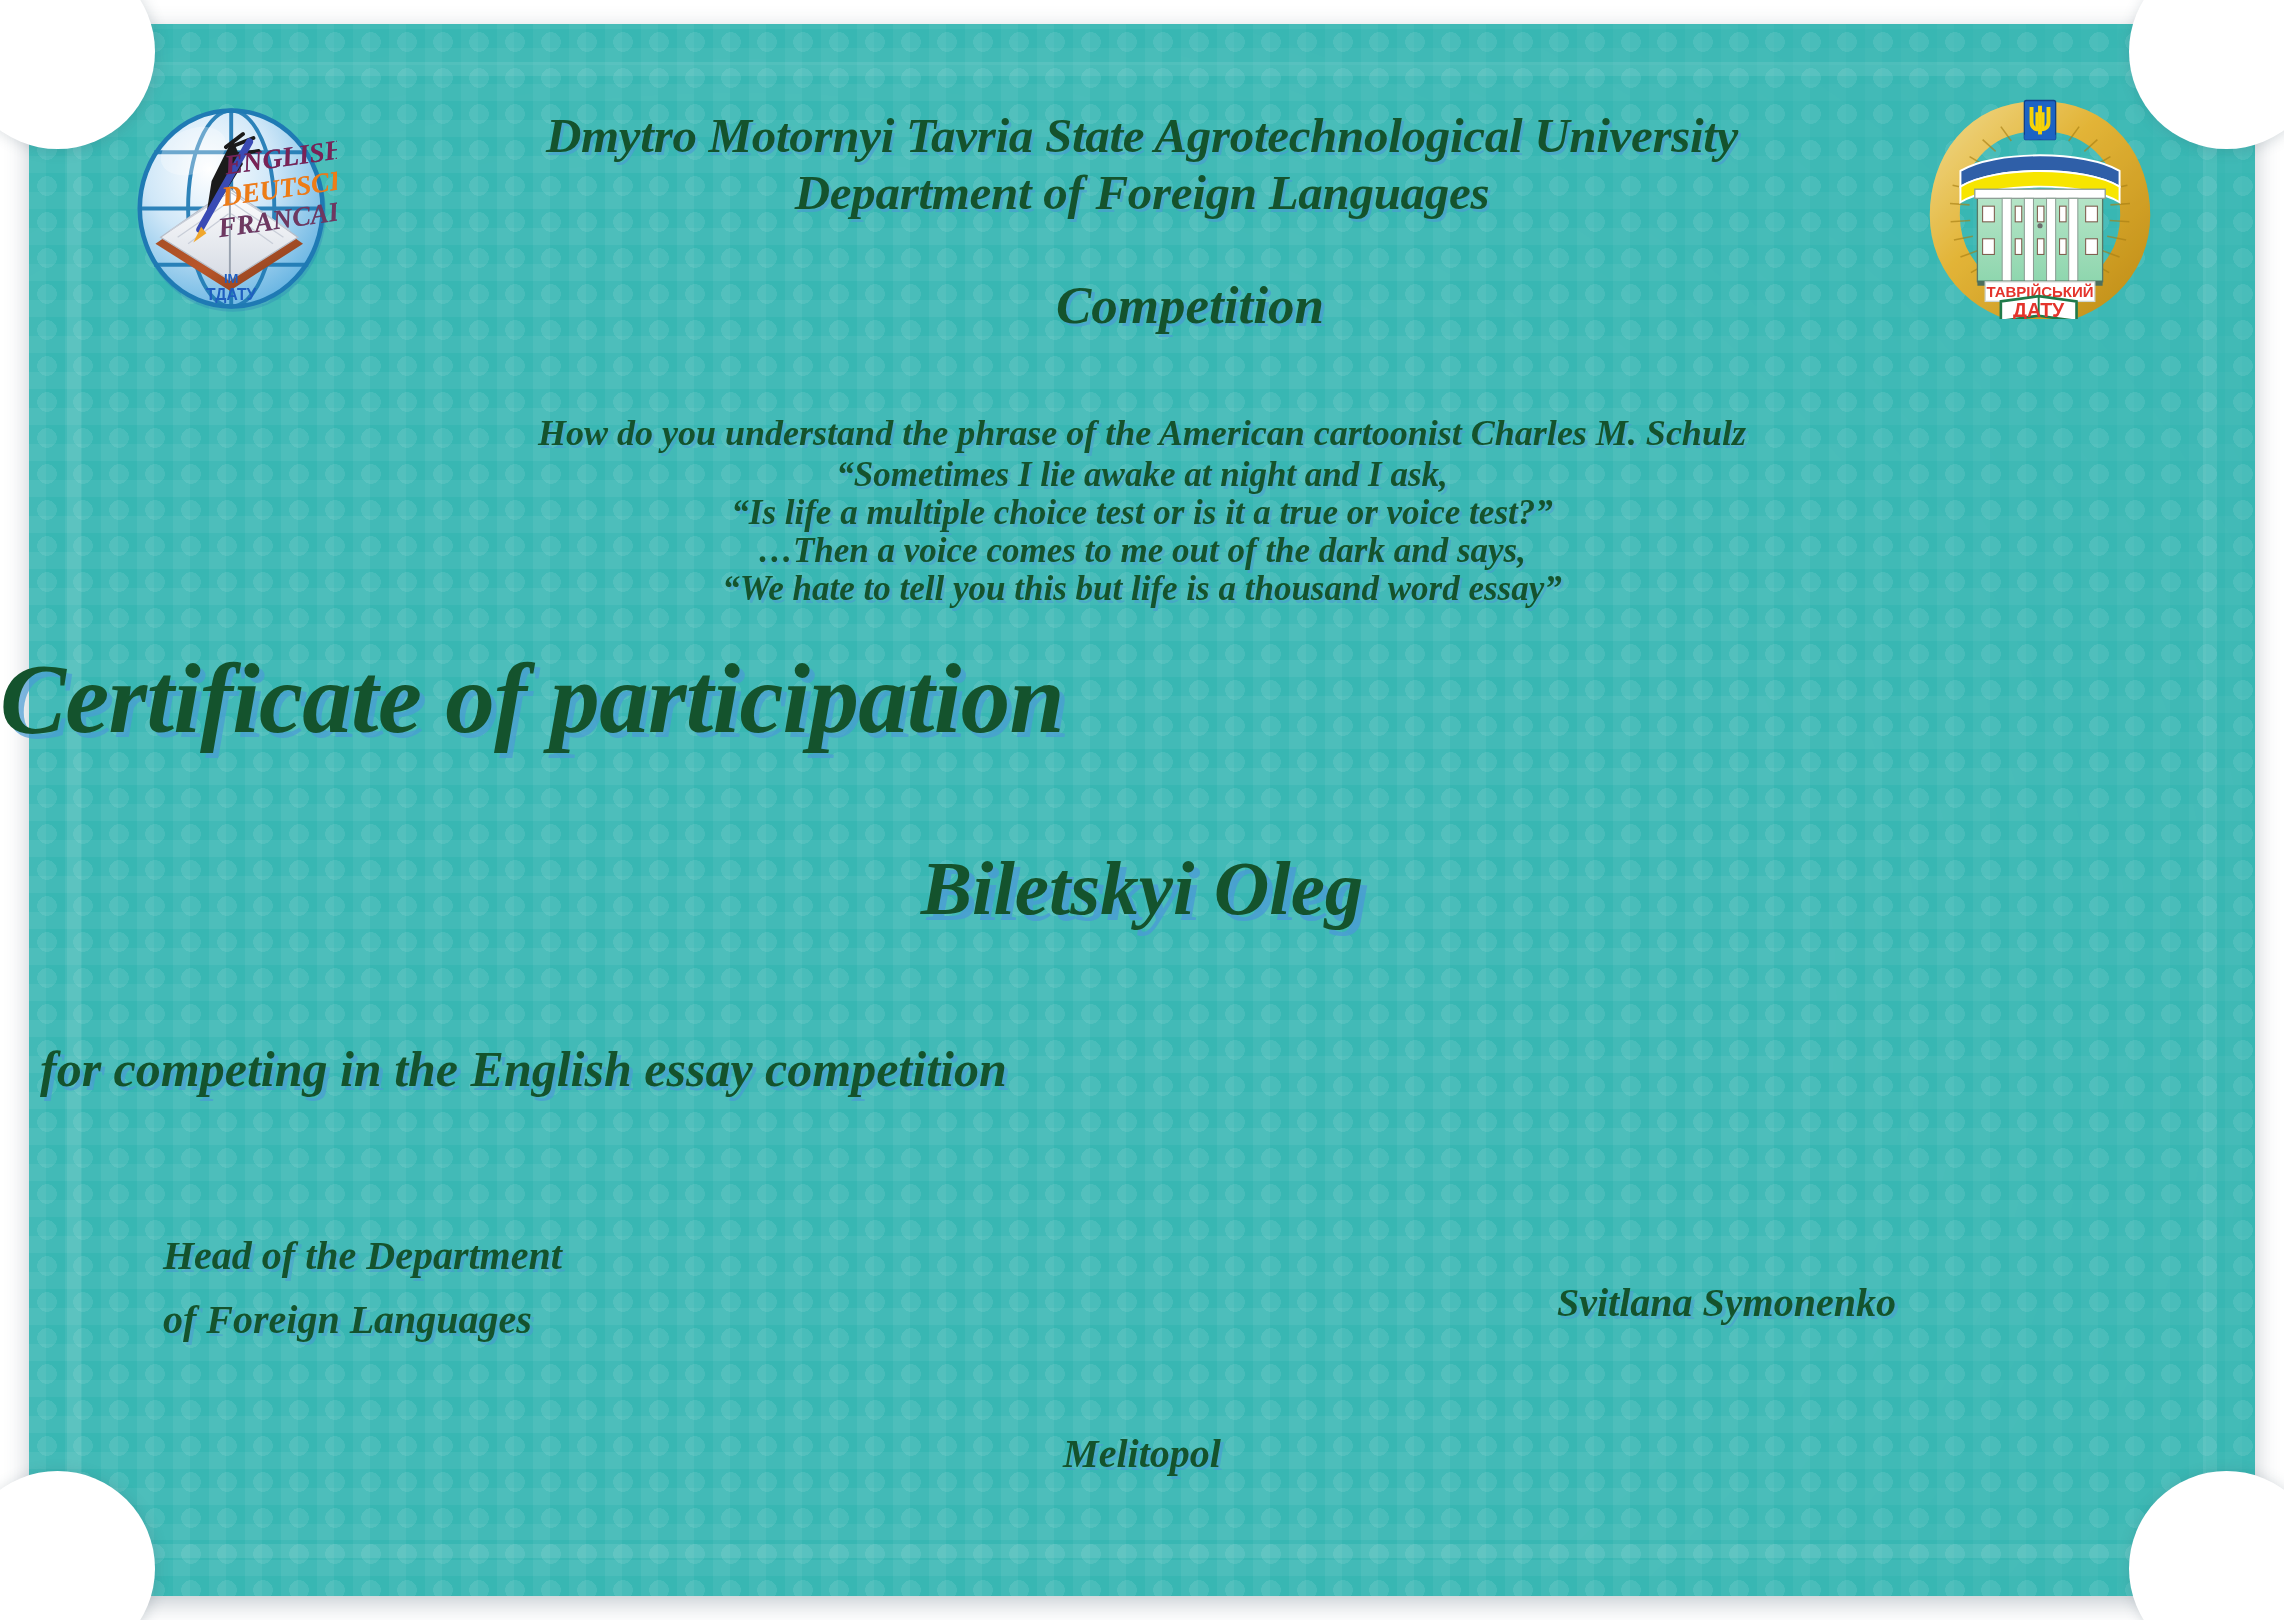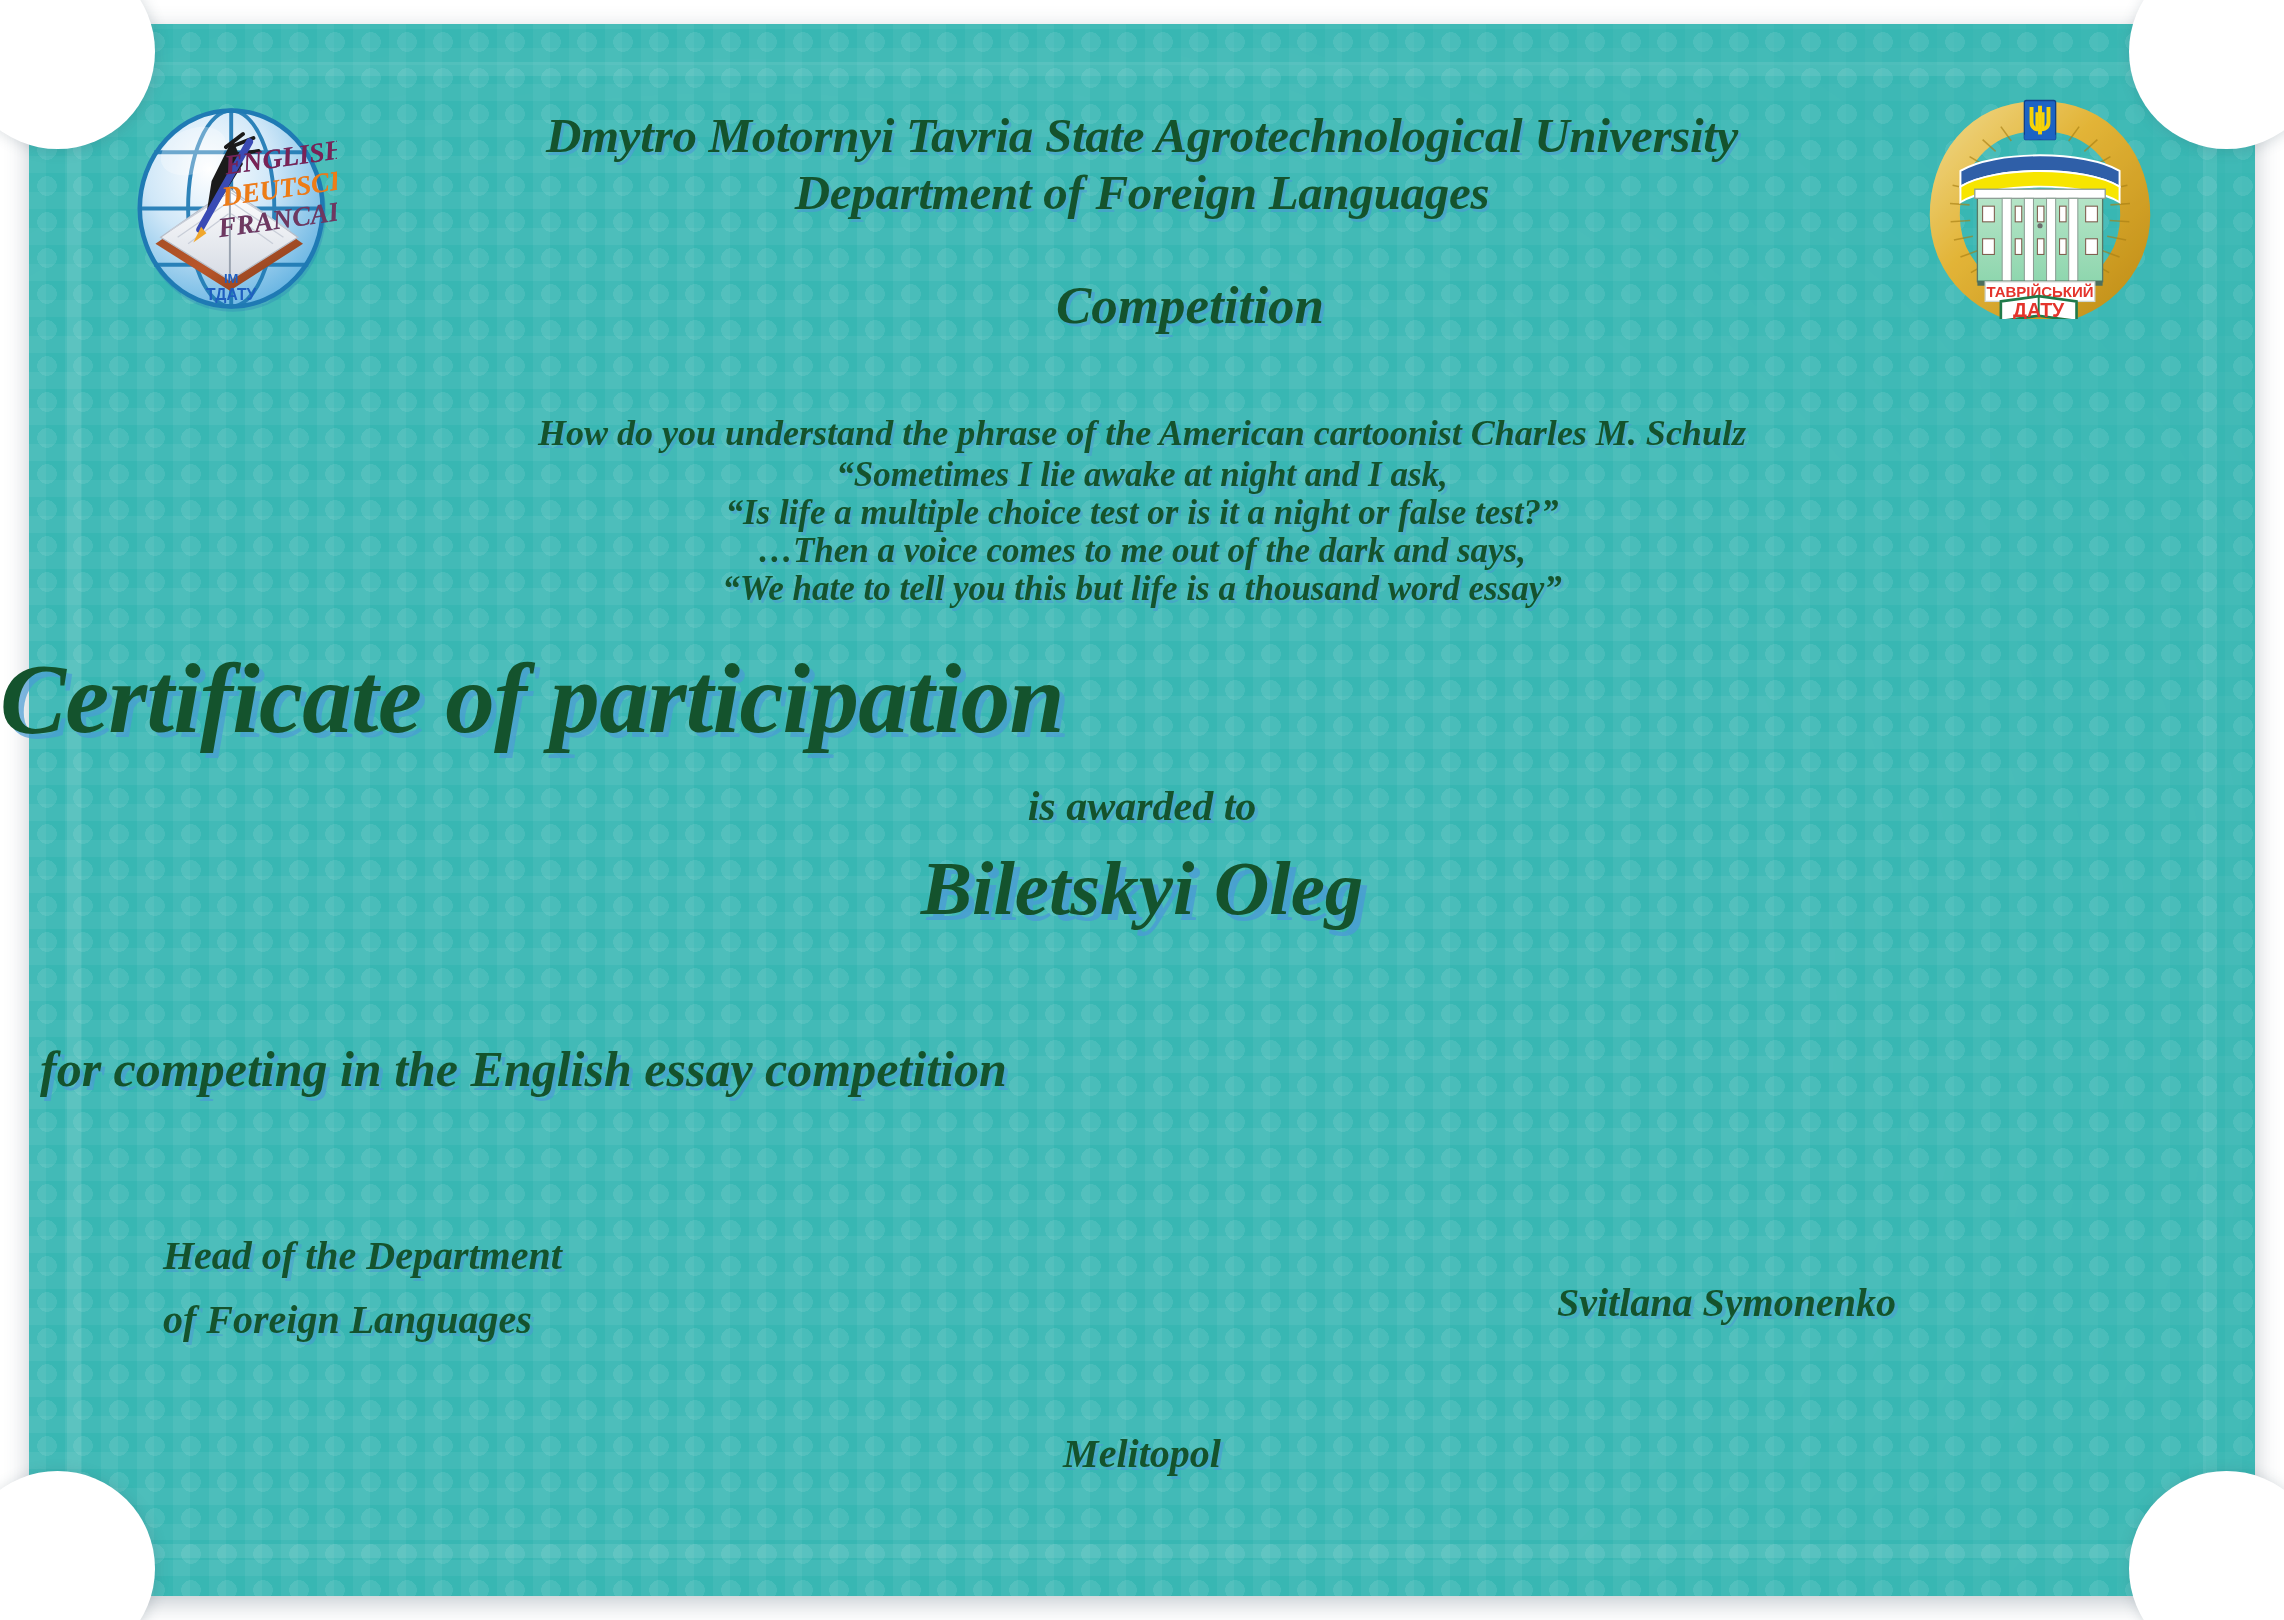--- a/index.html
+++ b/index.html
@@ -392,28 +392,27 @@
 
   <div class="t head-line" id="head1">Dmytro Motornyi Tavria State Agrotechnological University</div>
   <div class="t head-line" id="head2">Department of Foreign Languages</div>
 
   <div class="t competition">Competition</div>
 
   <div class="t quote-lead">How do you understand the phrase of the American cartoonist Charles M. Schulz</div>
 
   <div class="t quote-body wrapok">
     <div>“Sometimes I lie awake at night and I ask,</div>
-    <div>“Is life a multiple choice test or is it a night or false test?”</div>
+    <div>“Is life a multiple choice test or is it a true or voice test?”</div>
     <div>…Then a voice comes to me out of the dark and says,</div>
     <div>“We hate to tell you this but life is a thousand word essay”</div>
   </div>
 
   <div class="t cert-title">Certificate of participation</div>
 
-  <div class="t awarded-to">is awarded to</div>
 
   <div class="t recipient">Biletskyi Oleg</div>
 
   <div class="t reason">for competing in the English essay competition</div>
 
   <div class="t signer-role wrapok">
     <div>Head of the Department</div>
     <div>of Foreign Languages</div>
   </div>
 

